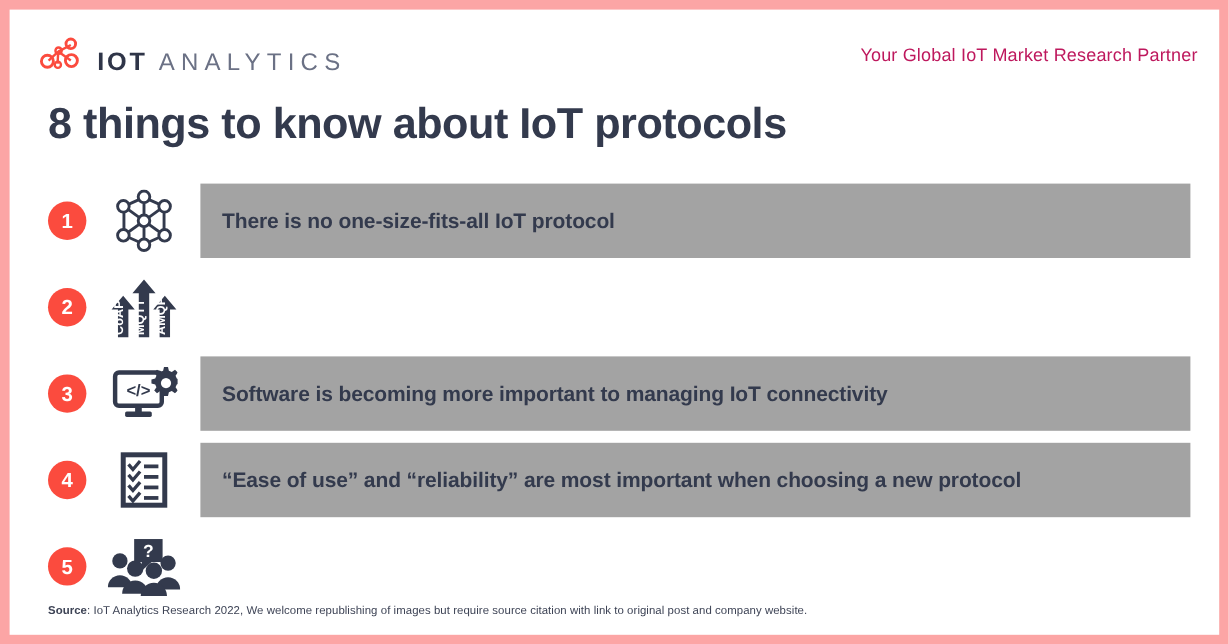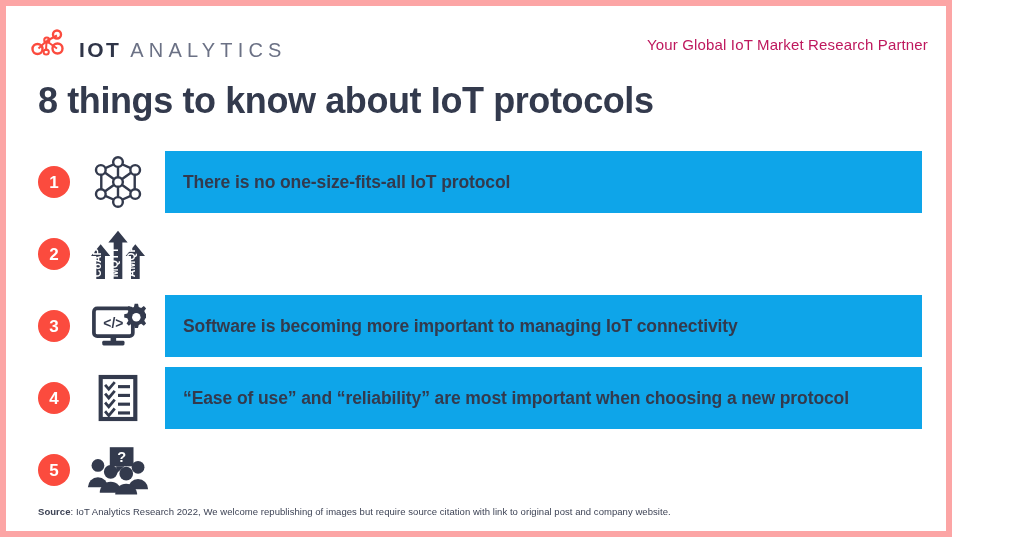--- a/index.html
+++ b/index.html
@@ -4,23 +4,23 @@
 <style>
   * { box-sizing: border-box; margin: 0; padding: 0; }
   html, body {
     width: 1024px; height: 537px;
     background: #ffffff;
     font-family: "Liberation Sans", sans-serif;
     overflow: hidden;
   }
   #infographic {
     position: relative;
-    width: 952px; height: 537px;
+    width: 1024px; height: 537px;
     background: #ffffff;
-    border: 6px solid #fca5a5;
+    border: 8px solid #fca5a5;
     overflow: hidden;
   }
 
   
   .header {
     position: absolute;
     top: 18px; left: 24px; right: 18px;
     height: 40px;
     display: flex; align-items: center; justify-content: space-between;
   }
@@ -71,21 +71,21 @@
   .row-icon {
     flex: none;
     width: 62px; height: 56px;
     display: flex; align-items: center; justify-content: center;
     margin-right: 16px;
   }
   .row-icon svg { display: block; }
   .row-bar {
     flex: 1 1 auto;
     align-self: stretch;
-    background: #0ea5e9;
+    background: #a3a3a3;
     display: flex; align-items: center;
     padding-left: 18px; padding-right: 30px;
     margin-right: 24px;
   }
   .row-text {
     font-size: 17.5px; font-weight: bold;
     color: #333a4d;
     letter-spacing: -0.1px;
     line-height: 1.2;
     white-space: nowrap;

